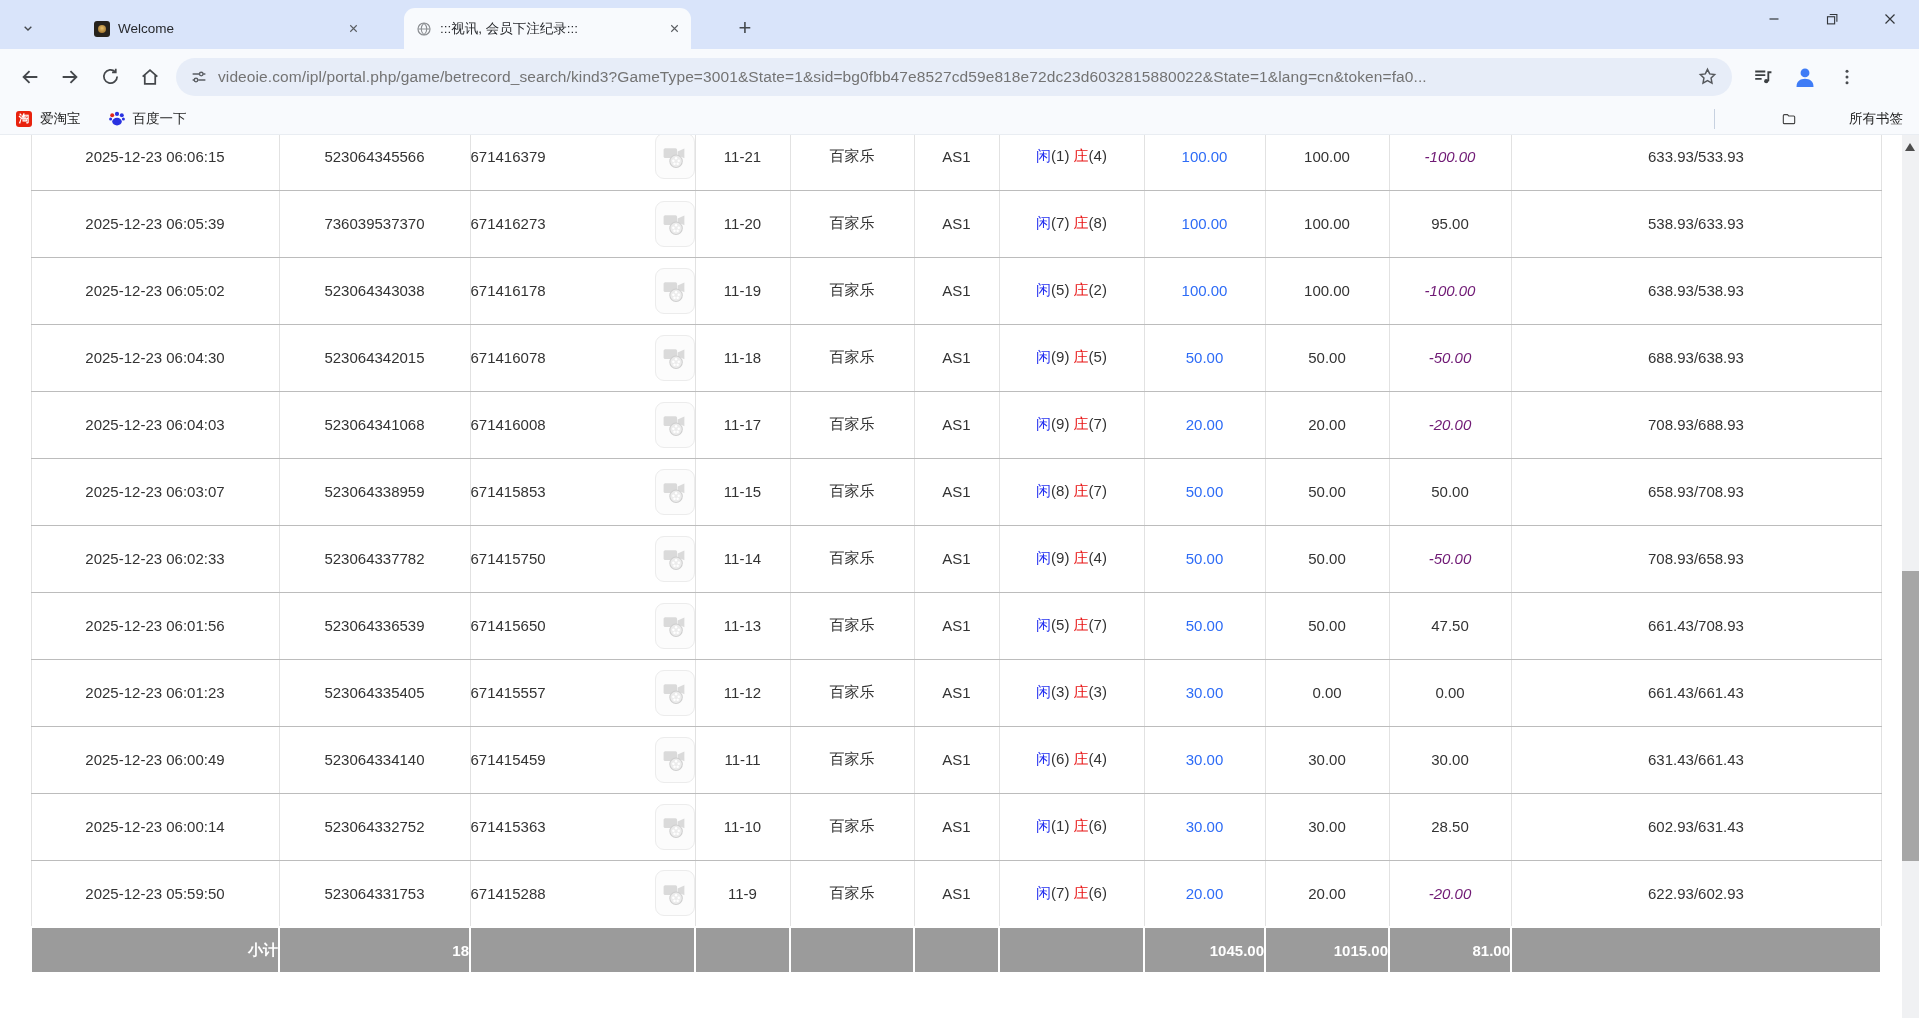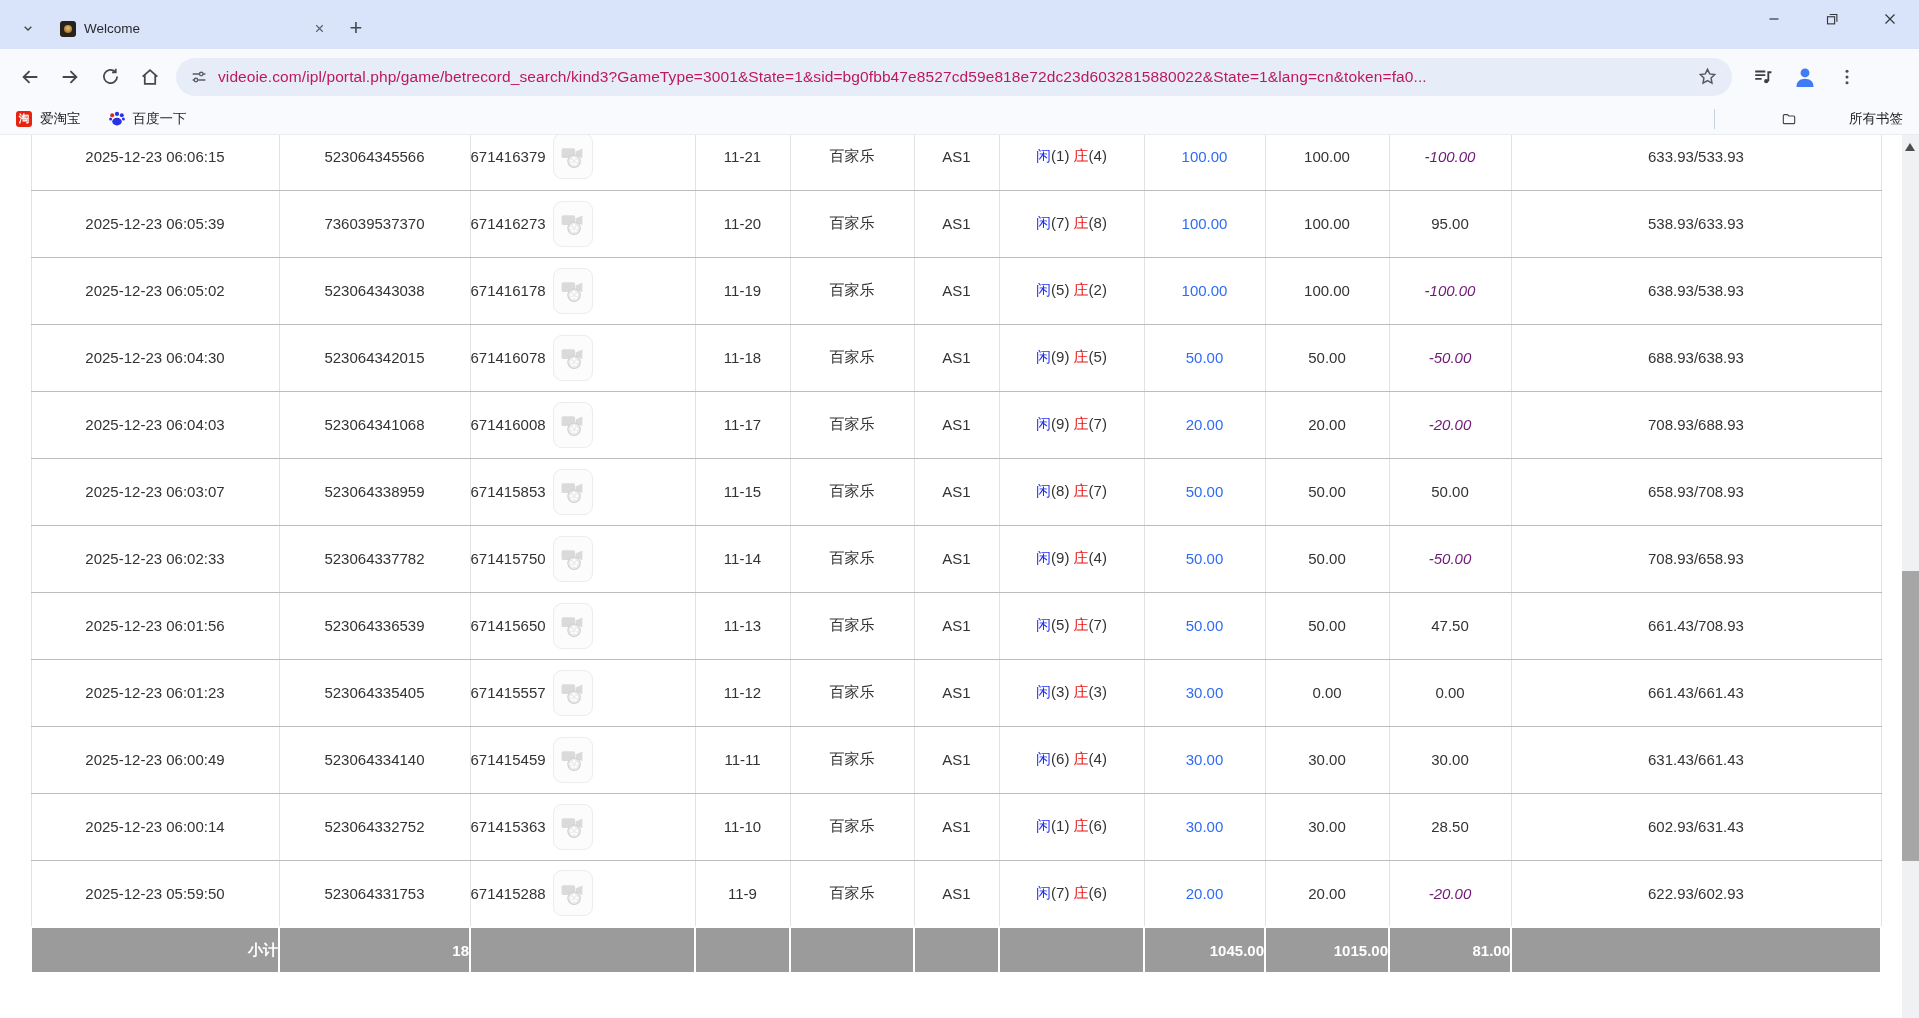--- a/index.html
+++ b/index.html
@@ -1,20 +1,20 @@
 <!DOCTYPE html>
 <html><head>
 <meta charset="utf-8">
 <style>
   * { margin:0; padding:0; box-sizing:border-box; }
   html,body { width:1919px; height:1018px; overflow:hidden; }
   body { font-family:"Liberation Sans", sans-serif; background:#fff; }
 
   
-  .titlebar { height:49px; background:#d9e4fa; display:flex; align-items:flex-end; position:relative; }
+  .titlebar { height:49px; background:#d9e4fa; display:flex; align-items:flex-end; position:relative;gap:34px; }
   .tab-search { width:28px; height:28px; margin:0 6px 7px 14px; border-radius:7px;
                 display:flex; align-items:center; justify-content:center; }
   .tab { height:41px; display:flex; align-items:center; padding:0 8px 0 12px; width:288px; }
   .tab.inactive { color:#3c4043; }
   .tab.active { background:#f8fafd; border-radius:11px 11px 0 0; width:287px; }
   .tab-title { flex:1; font-size:13.5px; color:#27292d; white-space:nowrap; overflow:hidden; margin:0 8px; }
   .tab-close { width:18px; height:18px; border-radius:50%; display:flex; align-items:center; justify-content:center; flex:0 0 auto; }
   .favicon { width:16px; height:16px; flex:0 0 auto; display:flex; align-items:center; justify-content:center; }
   .fav-dark { width:16px; height:16px; background:#26221c; border-radius:3px; position:relative; }
   .fav-dark::after { content:""; position:absolute; left:4px; top:4px; width:8px; height:8px;
@@ -22,41 +22,41 @@
   .newtab { width:28px; height:28px; margin:0 0 7px 6px; display:flex; align-items:center; justify-content:center;
             font-size:22px; font-weight:400; color:#45494d; }
   .wincontrols { position:absolute; right:0; top:0; height:38px; display:flex; }
   .winbtn { width:58px; height:38px; display:flex; align-items:center; justify-content:center; }
 
   
   .toolbar { height:55px; background:#f8fafd; display:flex; align-items:center; padding:0 10px; }
   .navbtn { width:36px; height:36px; border-radius:50%; display:flex; align-items:center; justify-content:center; margin:0 2px; flex:0 0 auto; }
   .omnibox { height:38px; background:#e7edf8; border-radius:19px; width:1556px; margin-left:6px;
              display:flex; align-items:center; padding:0 14px; flex:0 0 auto; }
-  .url { font-size:15.5px; color:#be185d; flex:1; white-space:nowrap; overflow:hidden; margin-left:10px; letter-spacing:0.1px; }
+  .url { font-size:15.5px; color:#737373; flex:1; white-space:nowrap; overflow:hidden; margin-left:10px; letter-spacing:0.1px; }
   .toolbar-right { display:flex; align-items:center; margin-left:10px; }
   .toolbar-right .navbtn { margin:0 3px; }
 
   
   .bookmarks { height:31px; background:#f8fafd; display:flex; align-items:center; padding:0 16px;
                font-size:13.5px; color:#1f1f1f; border-bottom:1px solid #e9edf2; }
   .bm { display:flex; align-items:center; margin-right:28px; }
   .bm-ico { width:16px; height:16px; margin-right:8px; display:flex; align-items:center; justify-content:center; }
   .tao { width:16px; height:16px; background:#e8220e; border-radius:3px; color:#fff; font-size:10.5px; font-weight:bold;
          display:flex; align-items:center; justify-content:center; }
   .bm-right { margin-left:auto; display:flex; align-items:center;gap:44px; }
   .bm-divider { width:1px; height:20px; background:#c7d1e0; margin-right:22px; }
 
   
   .content { position:relative; height:883px; overflow:hidden; background:#fff; }
   .tablewrap { position:absolute; top:-12px; left:30px; }
   table { border-collapse:collapse; table-layout:fixed; width:1850px; font-size:15px; color:#333; }
   tbody td { height:67px; border-bottom:1px solid #bcbcbc; border-right:1px solid #e2e2e2;
              border-left:1px solid #e2e2e2; text-align:center; vertical-align:middle; background:#fff; }
-  .gamecell-inner { display:flex; align-items:center; justify-content:flex-start; gap:7px; }
+  .gamecell-inner { display:flex; align-items:center; justify-content:space-between; gap:7px; }
   .video-btn { width:40px; height:46px; border:1px solid #ececec; border-radius:9px; background:#fcfcfc;
                display:flex; align-items:center; justify-content:center; }
   .blue { color:#2e6cf6; }
   .player { color:#2430f0; }
   .banker { color:#e81414; }
   .neg { color:#701a75;font-style:italic; }
   tfoot td { background:#9b9b9b; color:#fff; font-weight:bold; height:46px; border:2px solid #fff;
              text-align:right; font-size:15px; }
 
   
@@ -74,20 +74,34 @@
   <div class="tab-search">
     <svg width="16" height="16" viewBox="0 0 24 24">
         <path d="M7 10l5 5 5-5" stroke="#45494e" stroke-width="2" fill="none"></path>
       </svg>
   </div>
   <div class="tab inactive">
     <span class="favicon">
         <span class="fav-dark"></span>
       </span>
     <span class="tab-title">Welcome</span>
+    <span class="tab-close">
+      <svg width="13" height="13" viewBox="0 0 24 24">
+          <path d="M6 6l12 12M18 6L6 18" stroke="#5b5e62" stroke-width="2" fill="none"></path>
+        </svg>
+    </span>
+  </div>
+  <div class="tab active">
+    <span class="favicon">
+      <svg width="16" height="16" viewBox="0 0 24 24">
+          <circle cx="12" cy="12" r="9" stroke="#8a8d91" stroke-width="1.8" fill="none"></circle>
+          <path d="M3.5 12h17M12 3.2c-5.6 5-5.6 12.6 0 17.6M12 3.2c5.6 5 5.6 12.6 0 17.6" stroke="#8a8d91" stroke-width="1.6" fill="none"></path>
+        </svg>
+    </span>
+    <span class="tab-title">:::视讯, 会员下注纪录:::</span>
     <span class="tab-close">
       <svg width="13" height="13" viewBox="0 0 24 24">
           <path d="M6 6l12 12M18 6L6 18" stroke="#5b5e62" stroke-width="2" fill="none"></path>
         </svg>
     </span>
   </div>
   <div class="newtab">+</div>
   <div class="wincontrols">
     <div class="winbtn">
       <svg width="18" height="18" viewBox="0 0 24 24">

